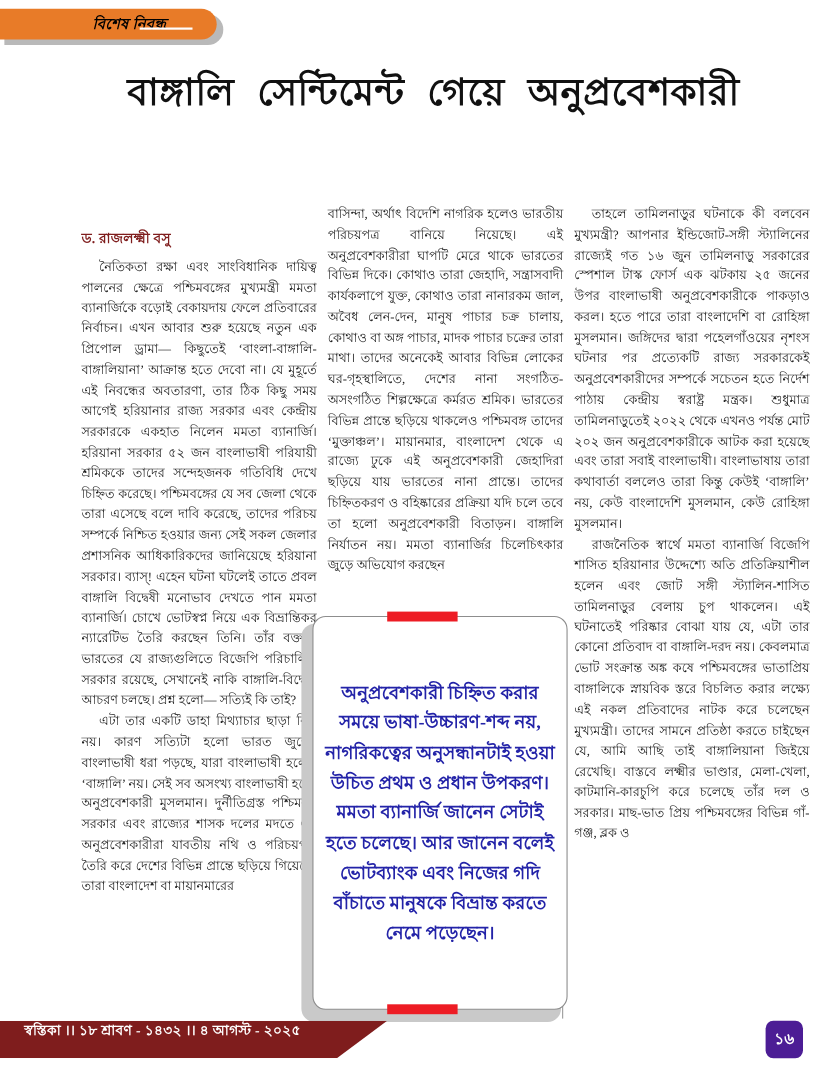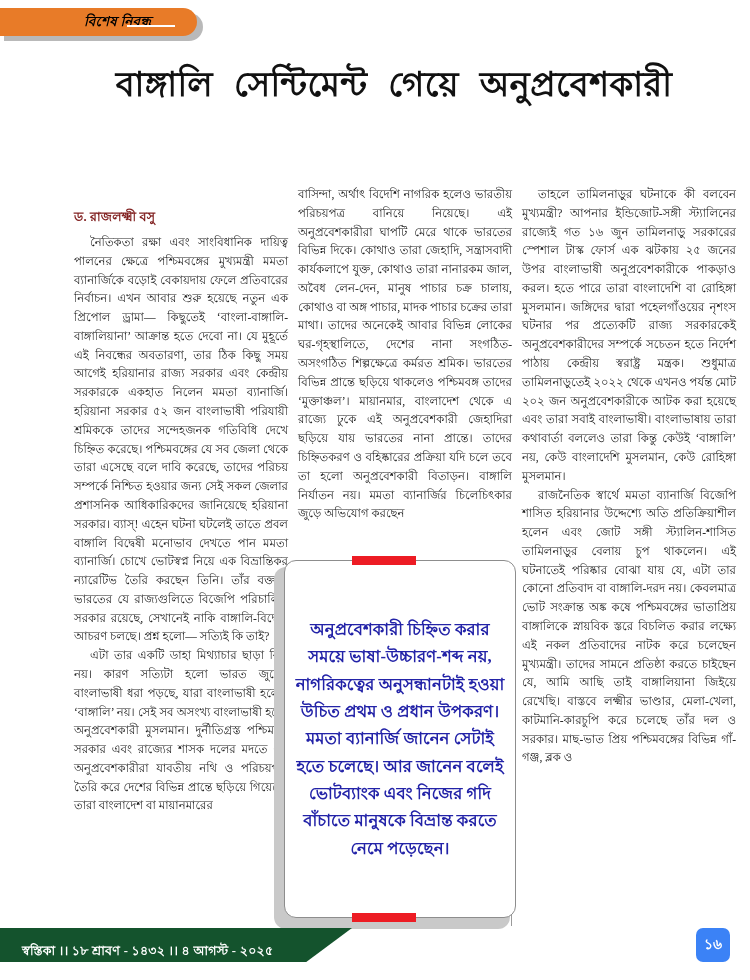--- a/index.html
+++ b/index.html
@@ -190,40 +190,40 @@
     bottom: 18px;
     width: 750px;
     height: 34px;
   }
   .footer-banner {
     position: absolute;
     left: 0;
     top: 0;
     height: 34px;
     width: 352px;
-    background: #14532d;
+    background: #7f1d1d;
     clip-path: polygon(0 0, 100% 0, 87% 100%, 0 100%);
     display: flex;
-    align-items: flex-end;
+    align-items: flex-start;
   }
   .footer-text {
     color: #ffffff;
     font-size: 12.5px;
     font-weight: bold;
     margin-left: 22px;
     letter-spacing: .3px;
     white-space: nowrap;
   }
   .page-num {
     position: absolute;
     right: 20px;
     top: 0;
     width: 34px;
     height: 34px;
-    background: #3b82f6;
+    background: #4c1d95;
     border-radius: 7px;
     display: flex;
     align-items: center;
     justify-content: center;
     color: #ffffff;
     font-size: 14px;
     font-weight: bold;
   }
 </style>
 </head>

